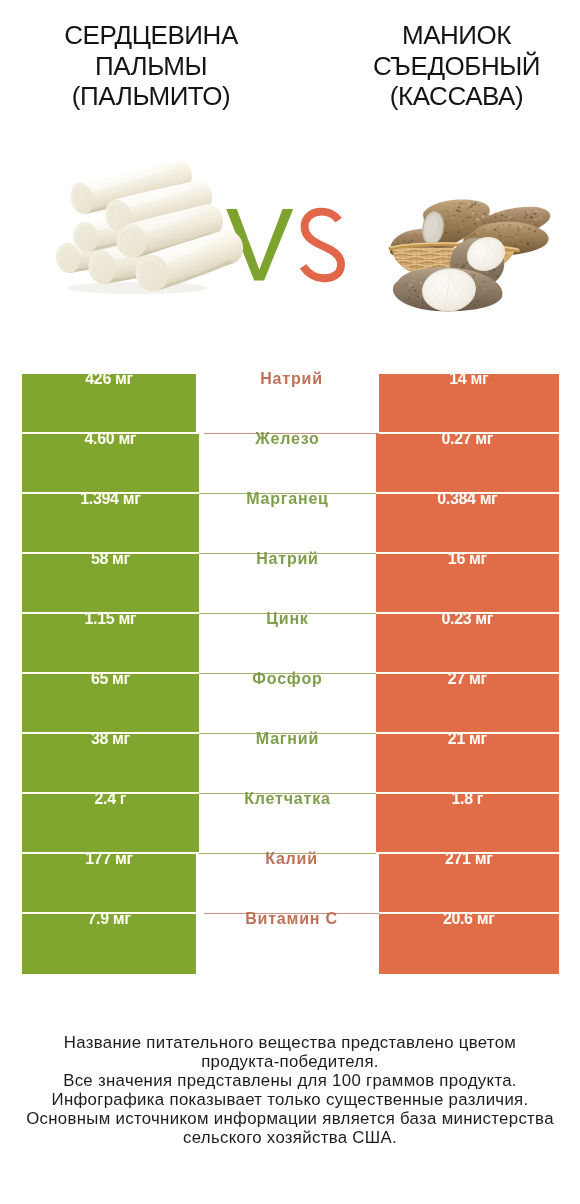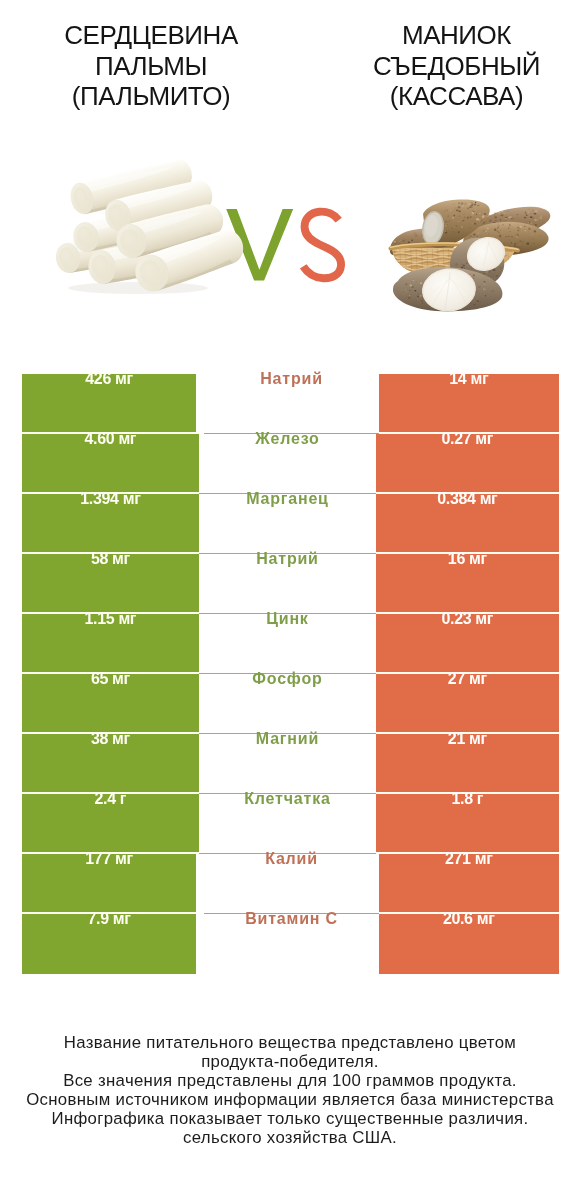--- a/index.html
+++ b/index.html
@@ -1102,17 +1102,17 @@
         <div class="cell right">
           <span>20.6 мг</span>
         </div>
       </div>
     </div>
 
   <div class="footer" id="footer">
       <div>Название питательного вещества представлено цветом</div>
       <div>продукта-победителя.</div>
       <div>Все значения представлены для 100 граммов продукта.</div>
+      <div>Инфографика показывает только существенные различия.</div>
       <div>Основным источником информации является база министерства</div>
-      <div>Инфографика показывает только существенные различия.</div>
       <div>сельского хозяйства США.</div>
     </div>
 </div>
 
 </body></html>

